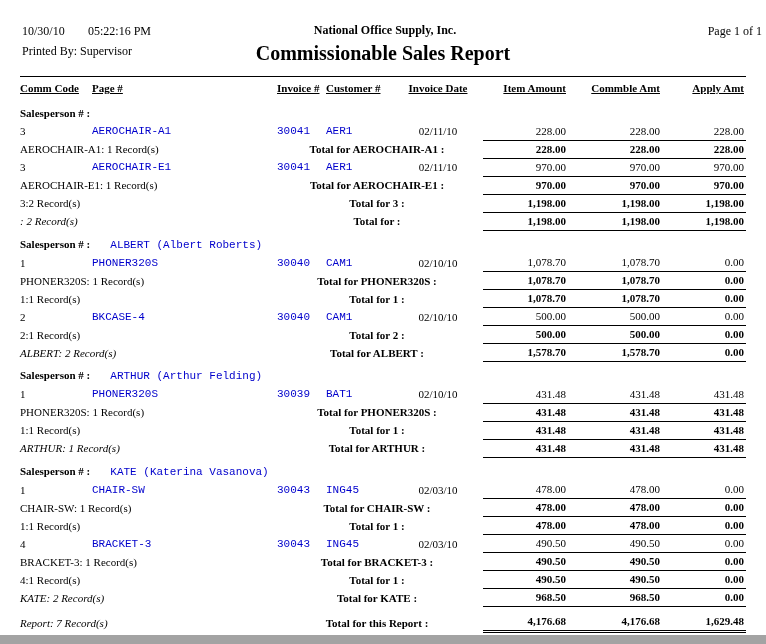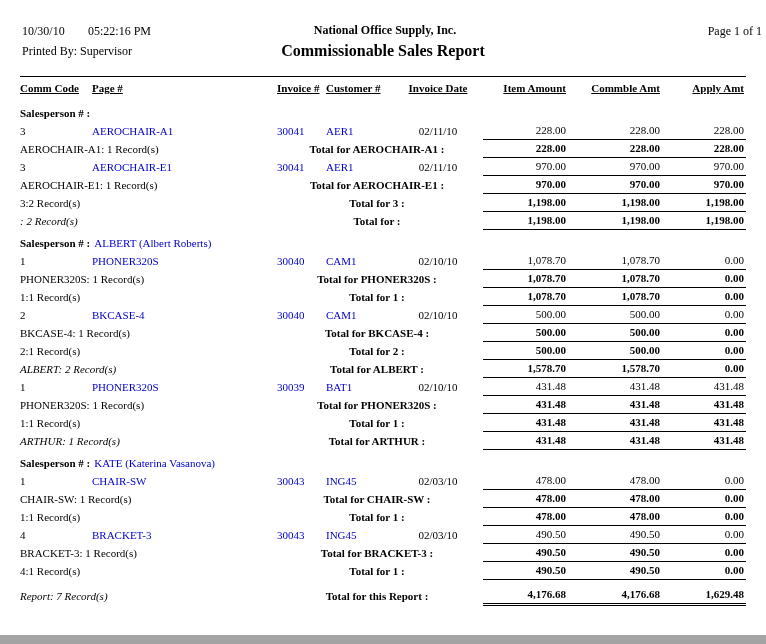--- a/index.html
+++ b/index.html
@@ -6,50 +6,50 @@
   html,body { width:766px; height:644px; }
   body {
     background:#fff;
     color:#000;
     font-family:"Liberation Serif", serif;
     overflow:hidden;
     position:relative;
   }
   .b { font-weight:bold; }
   .it { font-style:italic; }
-  .link { color:var(--link, #0000cc); cursor:pointer; }
+  .link { color:var(--link, #0000cc); cursor:pointer;font-family:Liberation Mono, monospace; }
 
   
   .hdr { position:relative; height:76px; font-size:12px; }
   .hdr > span { position:absolute; white-space:nowrap; }
   .h-date   { left:22px;  top:24px; }
   .h-time   { left:88px;  top:24px; }
   .h-company{ left:4px; right:0; text-align:center; top:23px; font-weight:bold; }
   .h-page   { right:4px; top:24px; }
   .h-printed{ left:22px;  top:44px; }
-  .h-title  { left:0; right:0; text-align:center; top:42px; font-weight:bold; font-size:16px; }
+  .h-title  { left:0; right:0; text-align:center; top:42px; font-weight:bold; font-size:20px; }
 
   .rule { border-top:1px solid #000; margin:0 20px; }
 
   
   table { border-collapse:collapse; table-layout:fixed; width:726px; margin:2px 20px 0; font-size:11px; }
   th { font-weight:bold; text-align:left; padding:3px 0 6px; text-decoration:underline; white-space:nowrap; }
   th.ctr { text-align:center; }
   th.r   { text-align:right; padding-right:2px; }
   th.pl, td.pl { padding-left:5px; }
   td { padding:1px 0 2px; line-height:14px; vertical-align:bottom; white-space:nowrap; }
   td.amt { text-align:right; padding-right:2px; }
   td.ctr { text-align:center; }
   td.tlabel { text-align:center; font-weight:bold; padding-right:6px; }
   td.tl { border-top:1px solid #000; }
   td.bl { border-bottom:1px solid #000; }
   td.dblb { border-bottom:3px double #000; }
   tr.group td { padding-top:6px; }
   tr.grand td { padding-top:7px; }
-  .sp-label { margin-right:4px;text-align:center; }
+  .sp-label { margin-right:20px;text-align:center; }
 
   .bottom-bar {
     position:absolute; left:0; bottom:0;
     width:766px; height:9px;
     background:var(--bar, #a3a3a3);
   }
 </style>
 </head>
 <body>
 
@@ -172,39 +172,35 @@
           <td>2</td>
           <td><span class="link">BKCASE-4</span></td>
           <td><span class="link">30040</span></td>
           <td class="pl"><span class="link">CAM1</span></td>
           <td class="ctr">02/10/10</td>
           <td class="amt">500.00</td>
           <td class="amt">500.00</td>
           <td class="amt">0.00</td>
         </tr>
         <tr class="subtotal">
-          <td colspan="2">BKCASE-4: 1 Record(s)</td>
-          <td colspan="3" class="tlabel">Total for BKCASE-4 :</td>
-          <td class="amt b tl bl">500.00</td>
-          <td class="amt b tl bl">500.00</td>
-          <td class="amt b tl bl">0.00</td>
-        </tr>
-        <tr class="subtotal">
           <td colspan="2">2:1 Record(s)</td>
           <td colspan="3" class="tlabel">Total for 2 :</td>
           <td class="amt b tl bl">500.00</td>
           <td class="amt b tl bl">500.00</td>
           <td class="amt b tl bl">0.00</td>
         </tr>
         <tr class="subtotal">
           <td colspan="2" class="it">ALBERT: 2 Record(s)</td>
           <td colspan="3" class="tlabel">Total for ALBERT :</td>
           <td class="amt b tl bl">1,578.70</td>
           <td class="amt b tl bl">1,578.70</td>
           <td class="amt b tl bl">0.00</td>
+        </tr>
+        <tr class="group">
+          <td colspan="8"><span class="sp-label b">Salesperson # :</span><span class="link">ARTHUR (Arthur Felding)</span></td>
         </tr>
         <tr class="detail">
           <td>1</td>
           <td><span class="link">PHONER320S</span></td>
           <td><span class="link">30039</span></td>
           <td class="pl"><span class="link">BAT1</span></td>
           <td class="ctr">02/10/10</td>
           <td class="amt">431.48</td>
           <td class="amt">431.48</td>
           <td class="amt">431.48</td>
@@ -274,20 +270,27 @@
           <td class="amt b tl bl">490.50</td>
           <td class="amt b tl bl">0.00</td>
         </tr>
         <tr class="subtotal">
           <td colspan="2">4:1 Record(s)</td>
           <td colspan="3" class="tlabel">Total for 1 :</td>
           <td class="amt b tl bl">490.50</td>
           <td class="amt b tl bl">490.50</td>
           <td class="amt b tl bl">0.00</td>
         </tr>
+        <tr class="subtotal">
+          <td colspan="2" class="it">KATE: 2 Record(s)</td>
+          <td colspan="3" class="tlabel">Total for KATE :</td>
+          <td class="amt b tl bl">968.50</td>
+          <td class="amt b tl bl">968.50</td>
+          <td class="amt b tl bl">0.00</td>
+        </tr>
         <tr class="grand">
           <td colspan="2" class="it">Report: 7 Record(s)</td>
           <td colspan="3" class="tlabel">Total for this Report :</td>
           <td class="amt b tl dblb">4,176.68</td>
           <td class="amt b tl dblb">4,176.68</td>
           <td class="amt b tl dblb">1,629.48</td>
         </tr>
       </tbody>
   </table>
 

